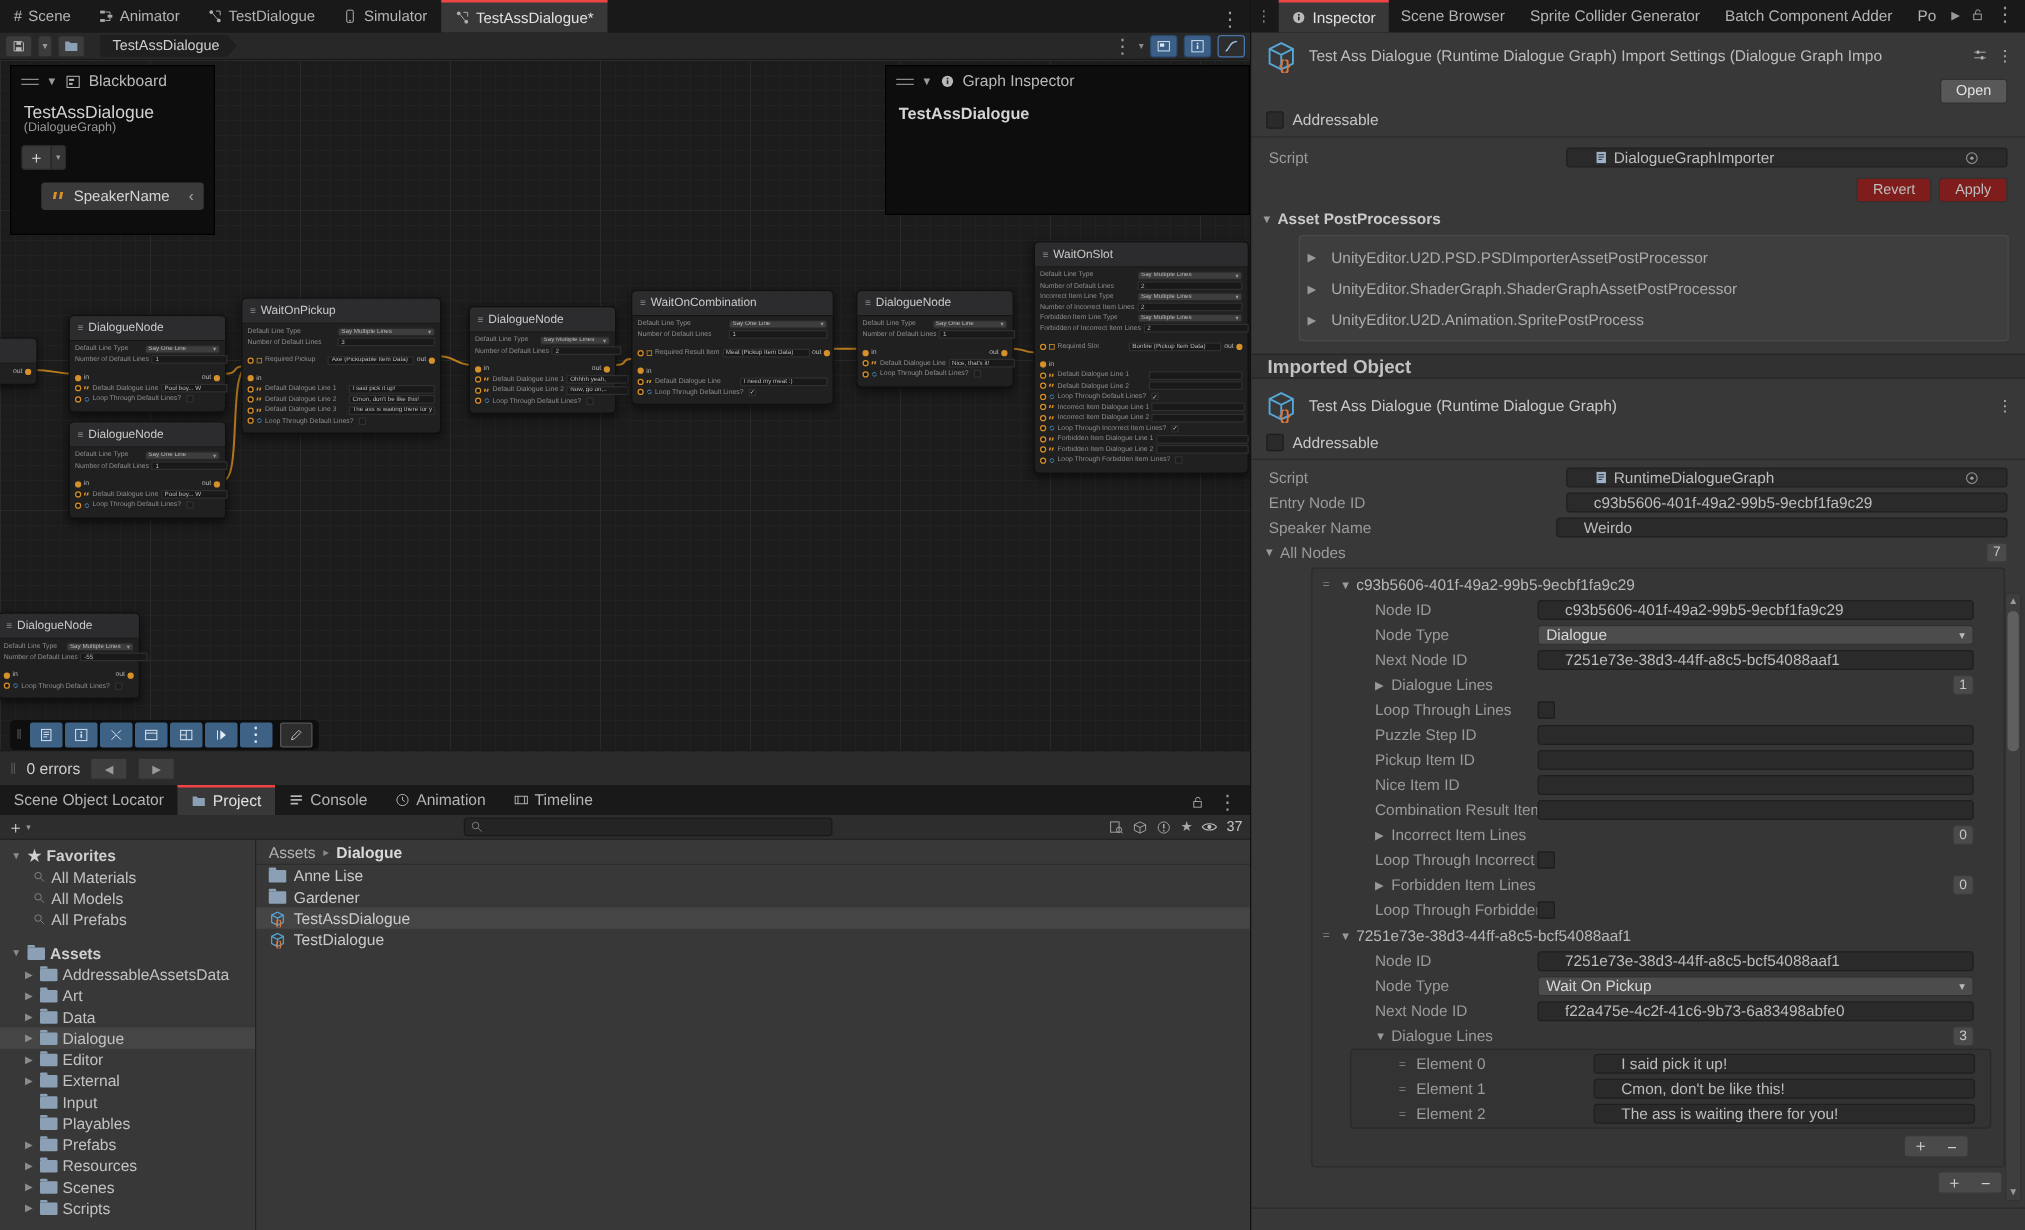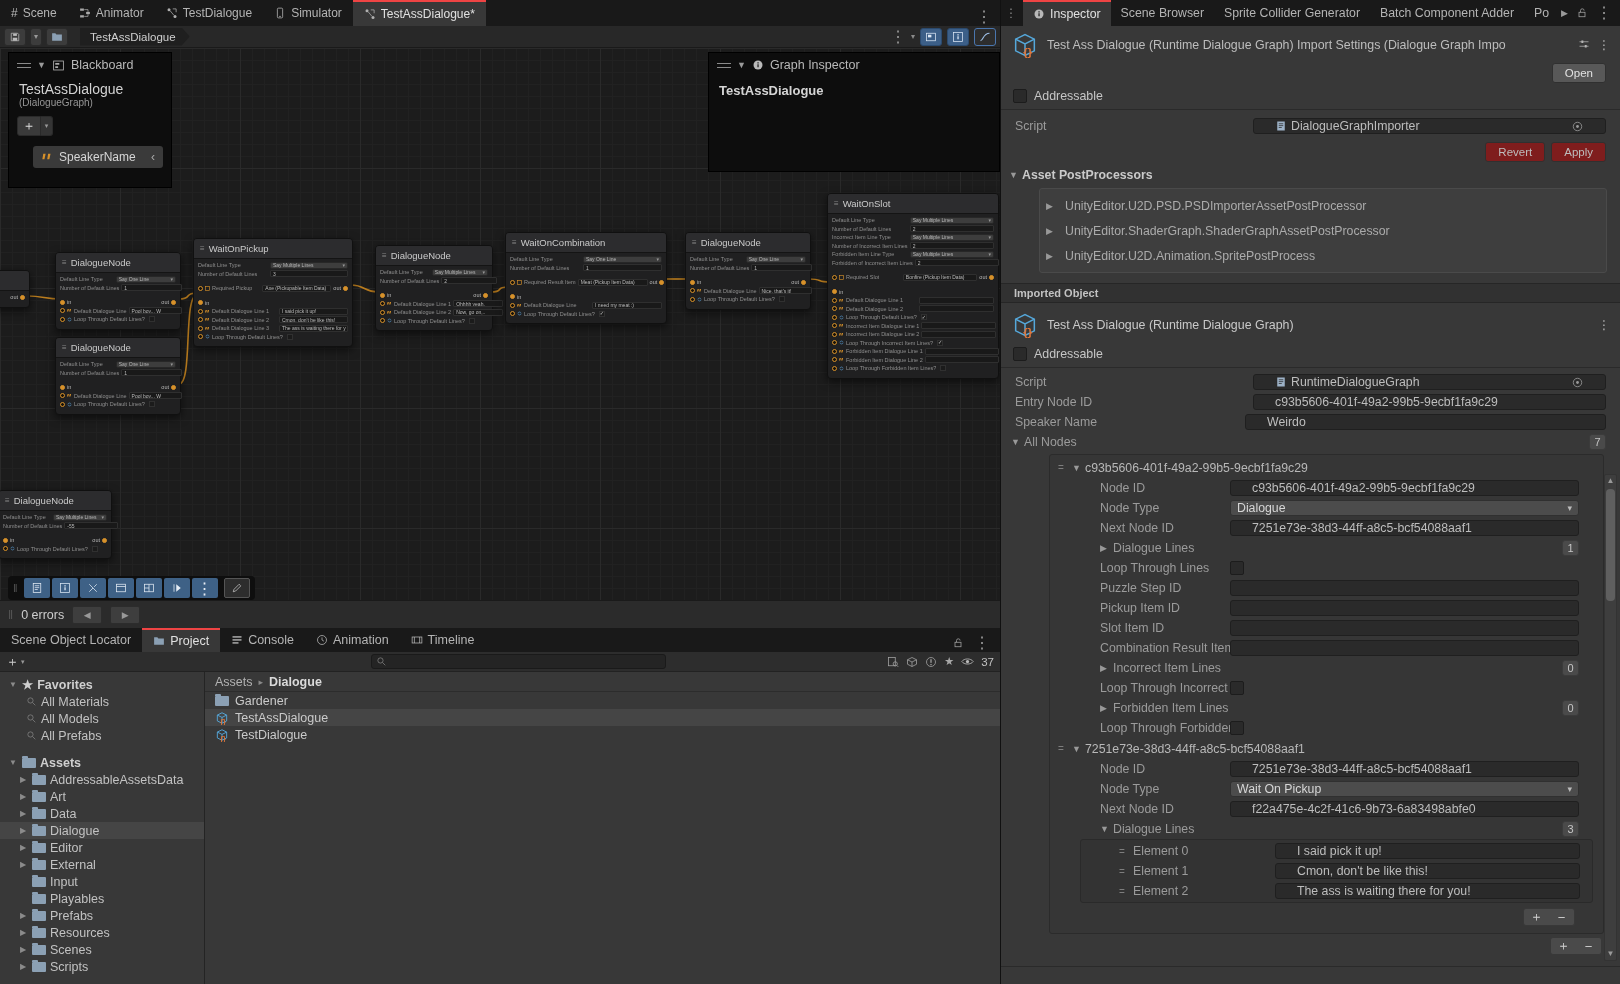--- a/index.html
+++ b/index.html
@@ -113,21 +113,21 @@
   .ilab{flex:none;color:#9b9b9b;white-space:nowrap;overflow:hidden;}
   .ifield{flex:1;height:16px;background:#2a2a2a;border:1px solid #1f1f1f;border-radius:3px;display:flex;align-items:center;gap:4px;padding:0 21px;color:#bdbdbd;white-space:nowrap;overflow:hidden;}
   .idrop{flex:1;height:16px;background:#4c4c4c;border:1px solid #303030;border-radius:3px;display:flex;align-items:center;justify-content:space-between;padding:0 6px;color:#d6d6d6;}
   .idrop .c{color:#bbb;font-size:9px;}
   .ifold{width:13px;font-size:9px;color:#999;flex:none;}
   .ibadge{flex:none;margin-left:8px;min-width:17px;height:16px;background:#4a4a4a;border:1px solid #3b3b3b;border-radius:3px;color:#c6c6c6;font-size:11px;display:flex;align-items:center;justify-content:center;padding:0 3px;}
   .ihandle{flex:none;width:14px;color:#7d7d7d;font-size:10px;}
   .gearic{margin-left:auto;color:#9a9a9a;display:flex;flex:none;}
   .ppbox{margin:2px 13px 8px 38px;background:#3e3e3e;border:1px solid #4a4a4a;border-radius:3px;padding:4px 6px;}
   .pprow{height:25px;display:flex;align-items:center;gap:6px;color:#ababab;font-size:12.3px;}
-  .secband{height:20px;background:#313131;border-top:1px solid #262626;border-bottom:1px solid #262626;display:flex;align-items:center;padding:0 13px;color:#c2c2c2;font-weight:bold;font-size:11px;margin-top:10px;}
+  .secband{height:20px;background:#313131;border-top:1px solid #262626;border-bottom:1px solid #262626;display:flex;align-items:center;padding:0 13px;color:#c2c2c2;font-weight:bold;font-size:15px;margin-top:10px;}
   .nlist{margin:2px 16px 0 48px;background:#363636;border:1px solid #2b2b2b;border-radius:3px;padding:2px 10px 4px 0;}
   .sublist{margin:0 0 2px 30px;background:#333;border:1px solid #2a2a2a;border-radius:3px;padding:1px 6px 1px 0;}
   .pmbox{display:flex;justify-content:flex-end;padding:3px 18px 3px 0;}
   .pm{width:52px;height:18px;background:#4a4a4a;border:1px solid #383838;border-radius:3px;display:flex;}
   .pm span{flex:1;display:flex;align-items:center;justify-content:center;color:#d2d2d2;font-size:13px;}
   #oscroll{position:absolute;right:3px;top:448px;width:13px;height:487px;background:#3e3e3e;border:1px solid #333;border-radius:2px;display:flex;flex-direction:column;align-items:center;}
   #oscroll .ar{height:12px;color:#9a9a9a;font-size:8px;line-height:12px;}
   #oscroll .th{width:9px;height:112px;background:#5f5f5f;border-radius:4px;margin-top:2px;}
   #oscroll .sp{flex:1;}
   .ic svg{display:block;}
@@ -1064,20 +1064,24 @@
         </div>
       <div id="pfiles">
         <div id="pcrumb">
             <span>Assets</span>
             <span style="color:#8a8a8a;font-size:9px;">▸</span>
             <b>Dialogue</b>
           </div>
         <div id="frows">
             <div class="frow">
               <span class="fico"></span>
+              <span>Anne Lise</span>
+            </div>
+            <div class="frow">
+              <span class="fico"></span>
               <span>Gardener</span>
             </div>
             <div class="frow sel">
               <span class="ic ">
                 <svg width="14" height="14" viewBox="0 0 24 24">
                   <g stroke="#55a7d9" fill="none" stroke-width="1.6">
                     <path d="M4 7l8-4 8 4v10l-8 4-8-4z"></path>
                     <path d="M4 7l8 4 8-4M12 11v9.5"></path>
                   </g>
                   <text x="9" y="22" font-size="12" fill="#e0763a" font-weight="bold">{}</text>
@@ -1310,21 +1314,21 @@
               <span></span>
             </span>
           </div>
           <div class="irow">
             <span class="ilab" style="padding-left:50px;width:180px;">Pickup Item ID</span>
             <span class="ifield">
               <span></span>
             </span>
           </div>
           <div class="irow">
-            <span class="ilab" style="padding-left:50px;width:180px;">Slot Item ID</span>
+            <span class="ilab" style="padding-left:50px;width:180px;">Nice Item ID</span>
             <span class="ifield">
               <span></span>
             </span>
           </div>
           <div class="irow">
             <span class="ilab" style="padding-left:50px;width:180px;">Combination Result Item ID</span>
             <span class="ifield">
               <span></span>
             </span>
           </div>

